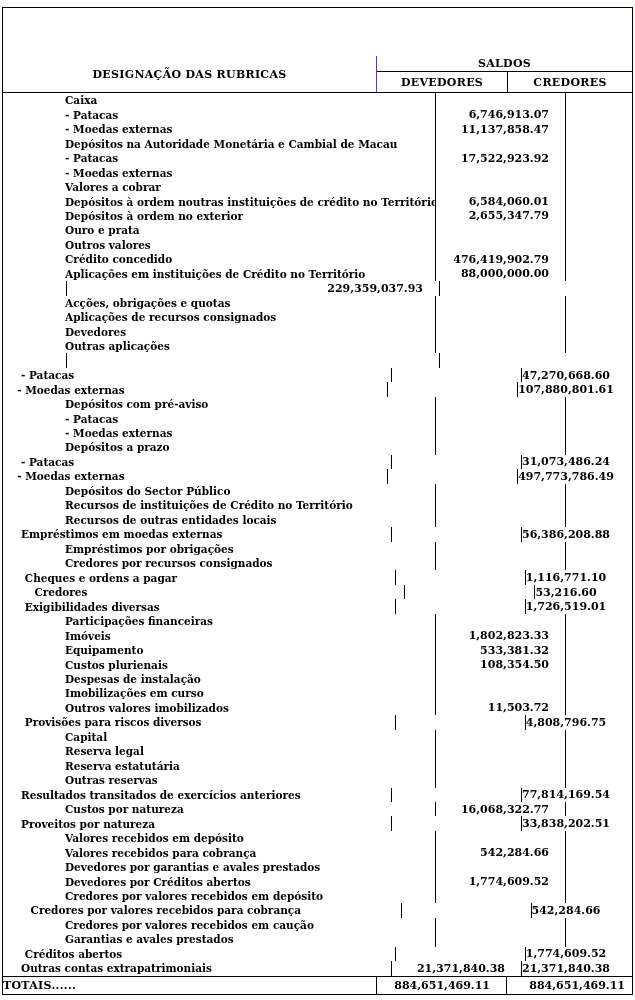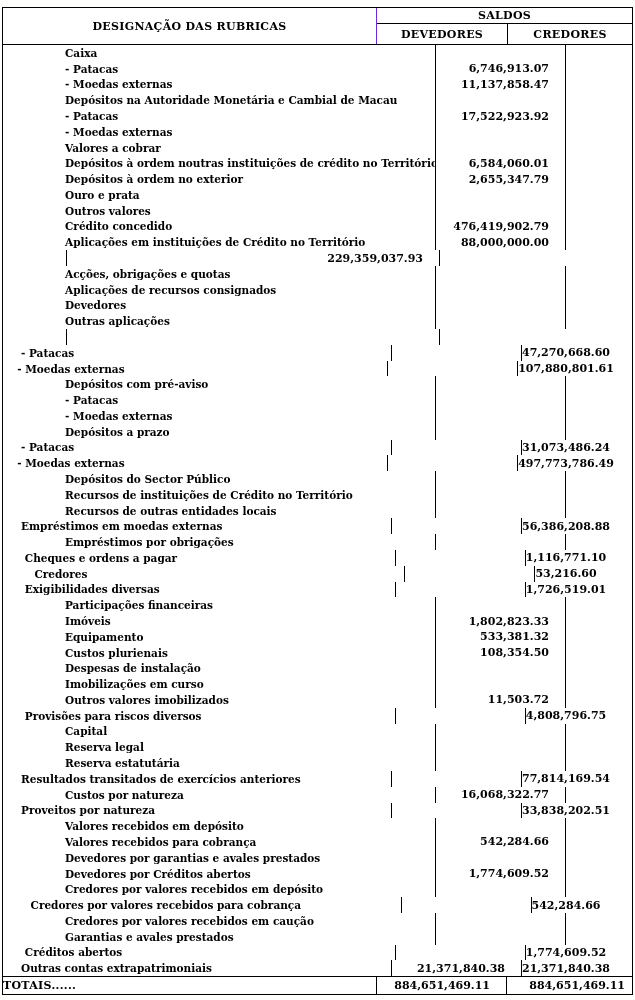--- a/index.html
+++ b/index.html
@@ -28,20 +28,21 @@
     background: #fff;
   }
   
   .thead {
     flex: 0 0 36px;
     display: grid;
     grid-template-columns: 373px 1fr;
     border-bottom: 1px solid #000;
     font-weight: 700;
     font-size: 11px;
+    margin-top: 48px;
   }
   .rubricas-cell {
     display: flex;
     align-items: center;
     justify-content: center;
     letter-spacing: 0.3px;
   }
   .saldos-wrap {
     border-left: 1px solid #6d28d9;
     display: flex;
@@ -318,20 +319,25 @@
     <div class="cell-dev"></div>
     <div class="cell-cred">56,386,208.88</div>
   </div>
 
   <div class="row">
     <div class="cell-label">Empréstimos por obrigações</div>
     <div class="cell-dev"></div>
     <div class="cell-cred"></div>
   </div>
 
+  <div class="row">
+    <div class="cell-label">Credores por recursos consignados</div>
+    <div class="cell-dev"></div>
+    <div class="cell-cred"></div>
+  </div>
 
   <div class="row">
     <div class="cell-label">Cheques e ordens a pagar</div>
     <div class="cell-dev"></div>
     <div class="cell-cred">1,116,771.10</div>
   </div>
 
   <div class="row">
     <div class="cell-label">Credores</div>
     <div class="cell-dev"></div>
@@ -404,20 +410,25 @@
     <div class="cell-dev"></div>
     <div class="cell-cred"></div>
   </div>
 
   <div class="row">
     <div class="cell-label">Reserva estatutária</div>
     <div class="cell-dev"></div>
     <div class="cell-cred"></div>
   </div>
 
+  <div class="row">
+    <div class="cell-label">Outras reservas</div>
+    <div class="cell-dev"></div>
+    <div class="cell-cred"></div>
+  </div>
 
   <div class="row">
     <div class="cell-label">Resultados transitados de exercícios anteriores</div>
     <div class="cell-dev"></div>
     <div class="cell-cred">77,814,169.54</div>
   </div>
 
   <div class="row">
     <div class="cell-label">Custos por natureza</div>
     <div class="cell-dev">16,068,322.77</div>

